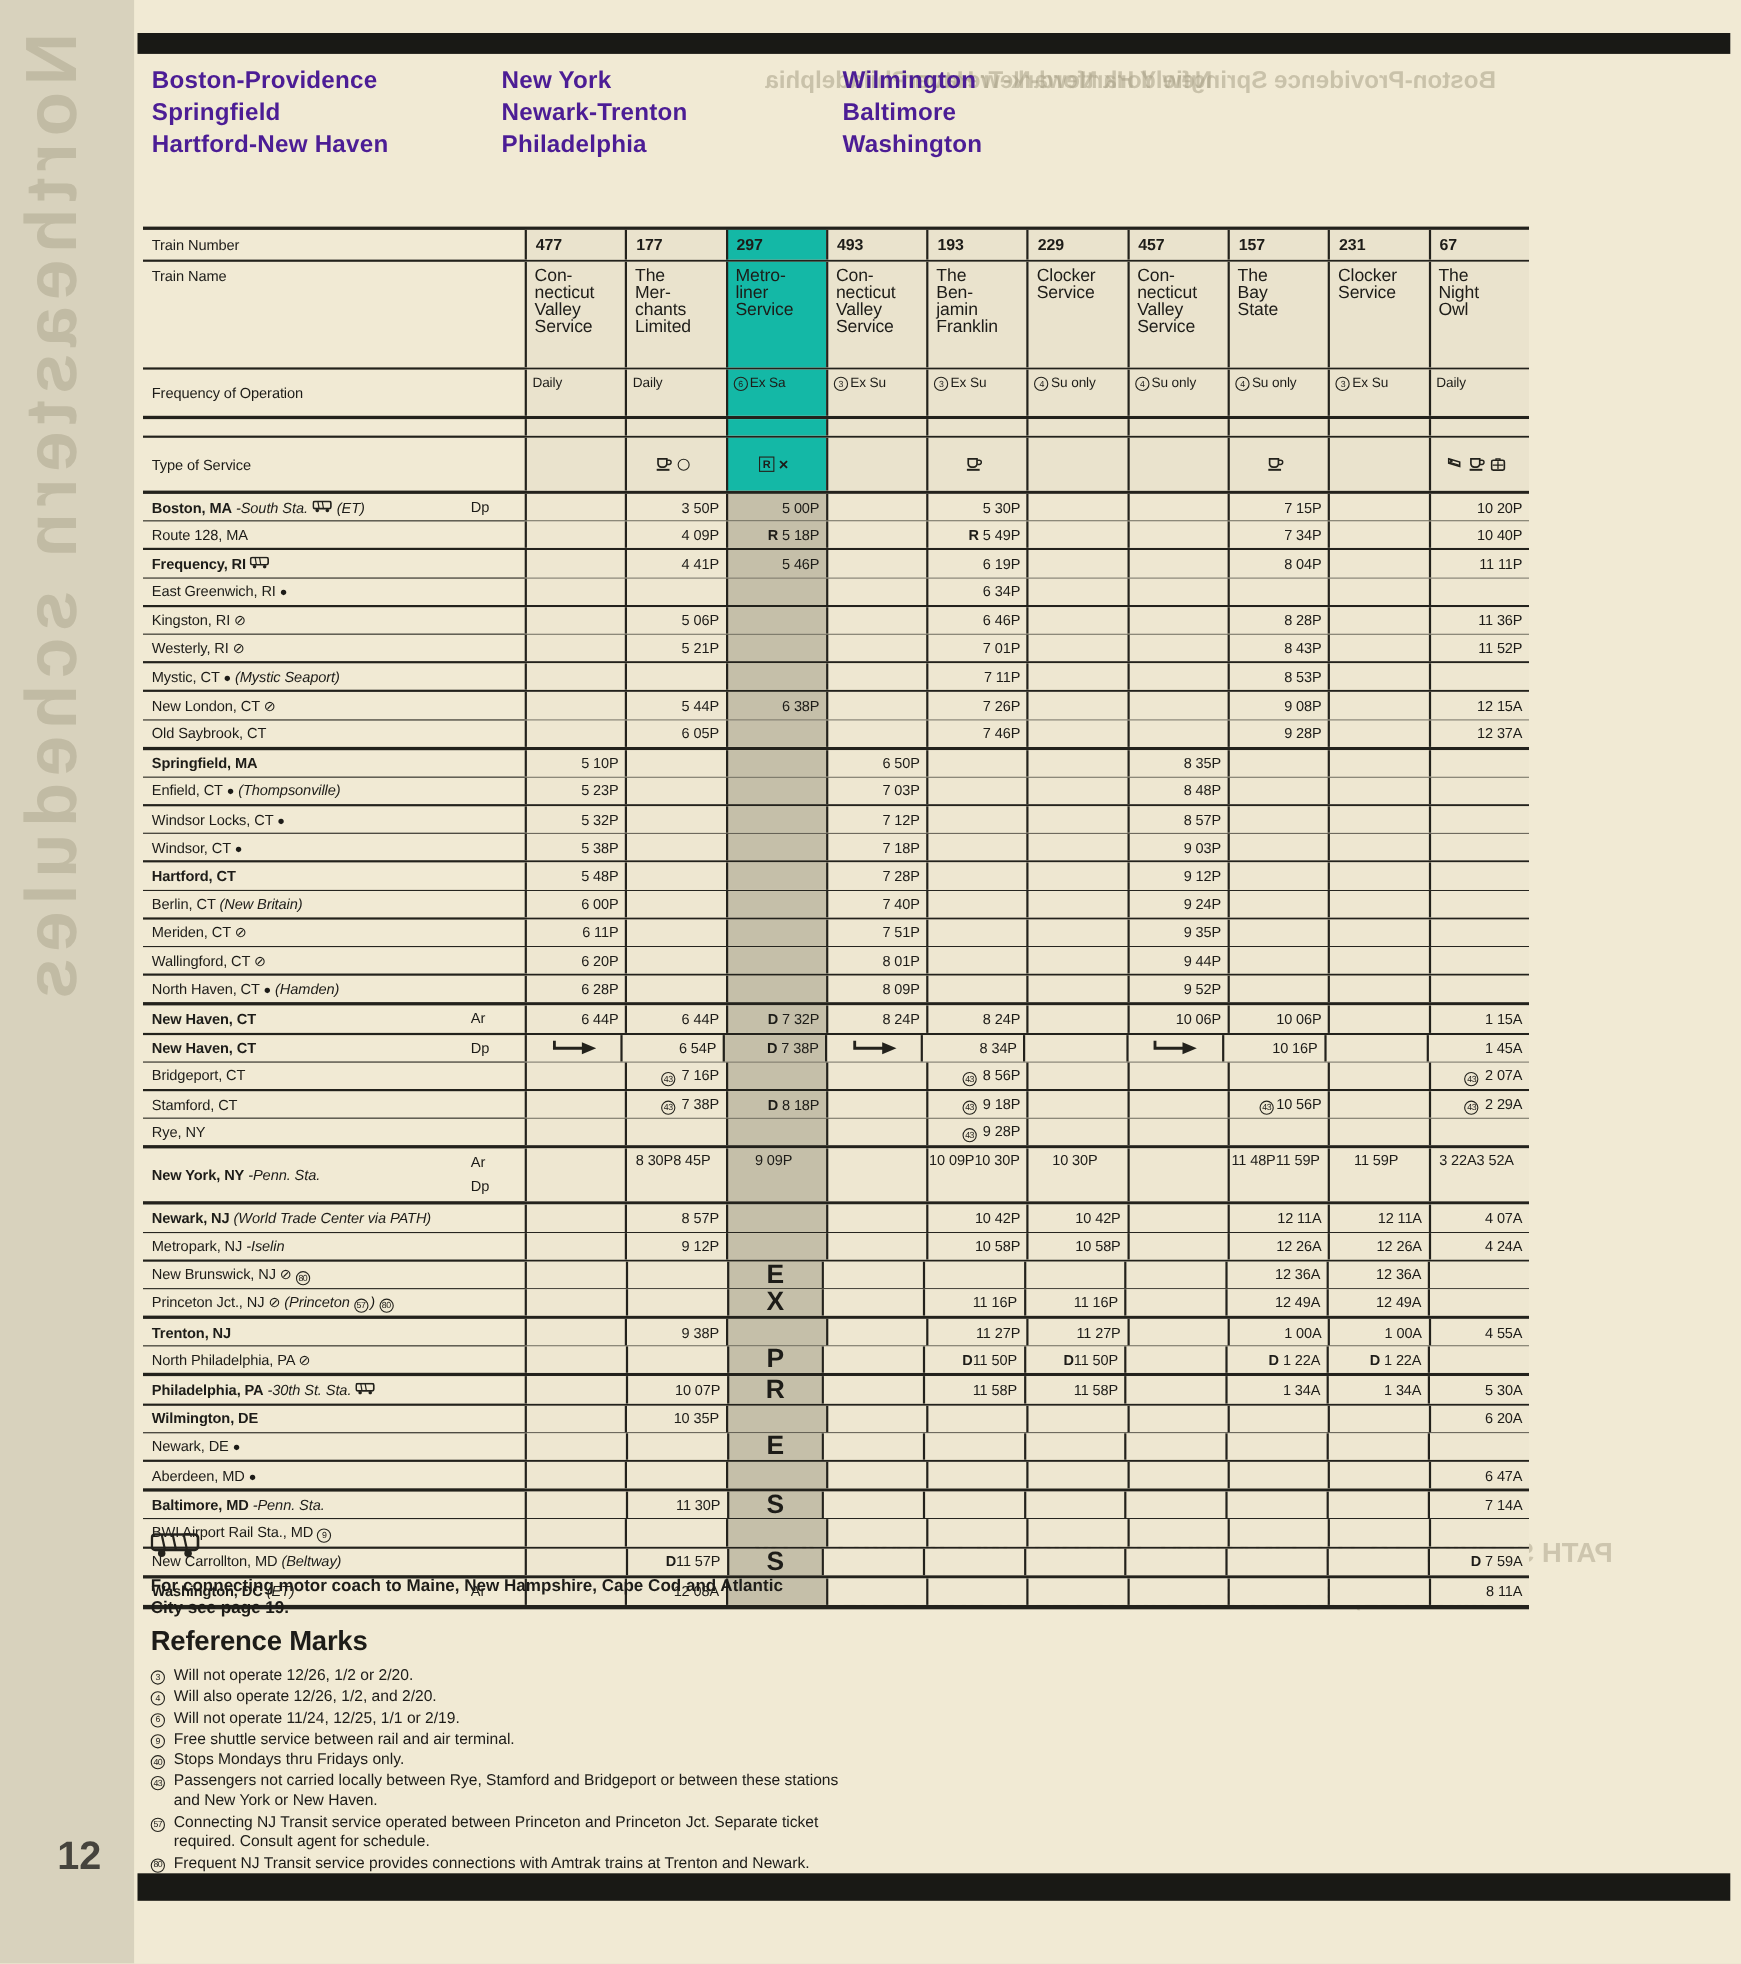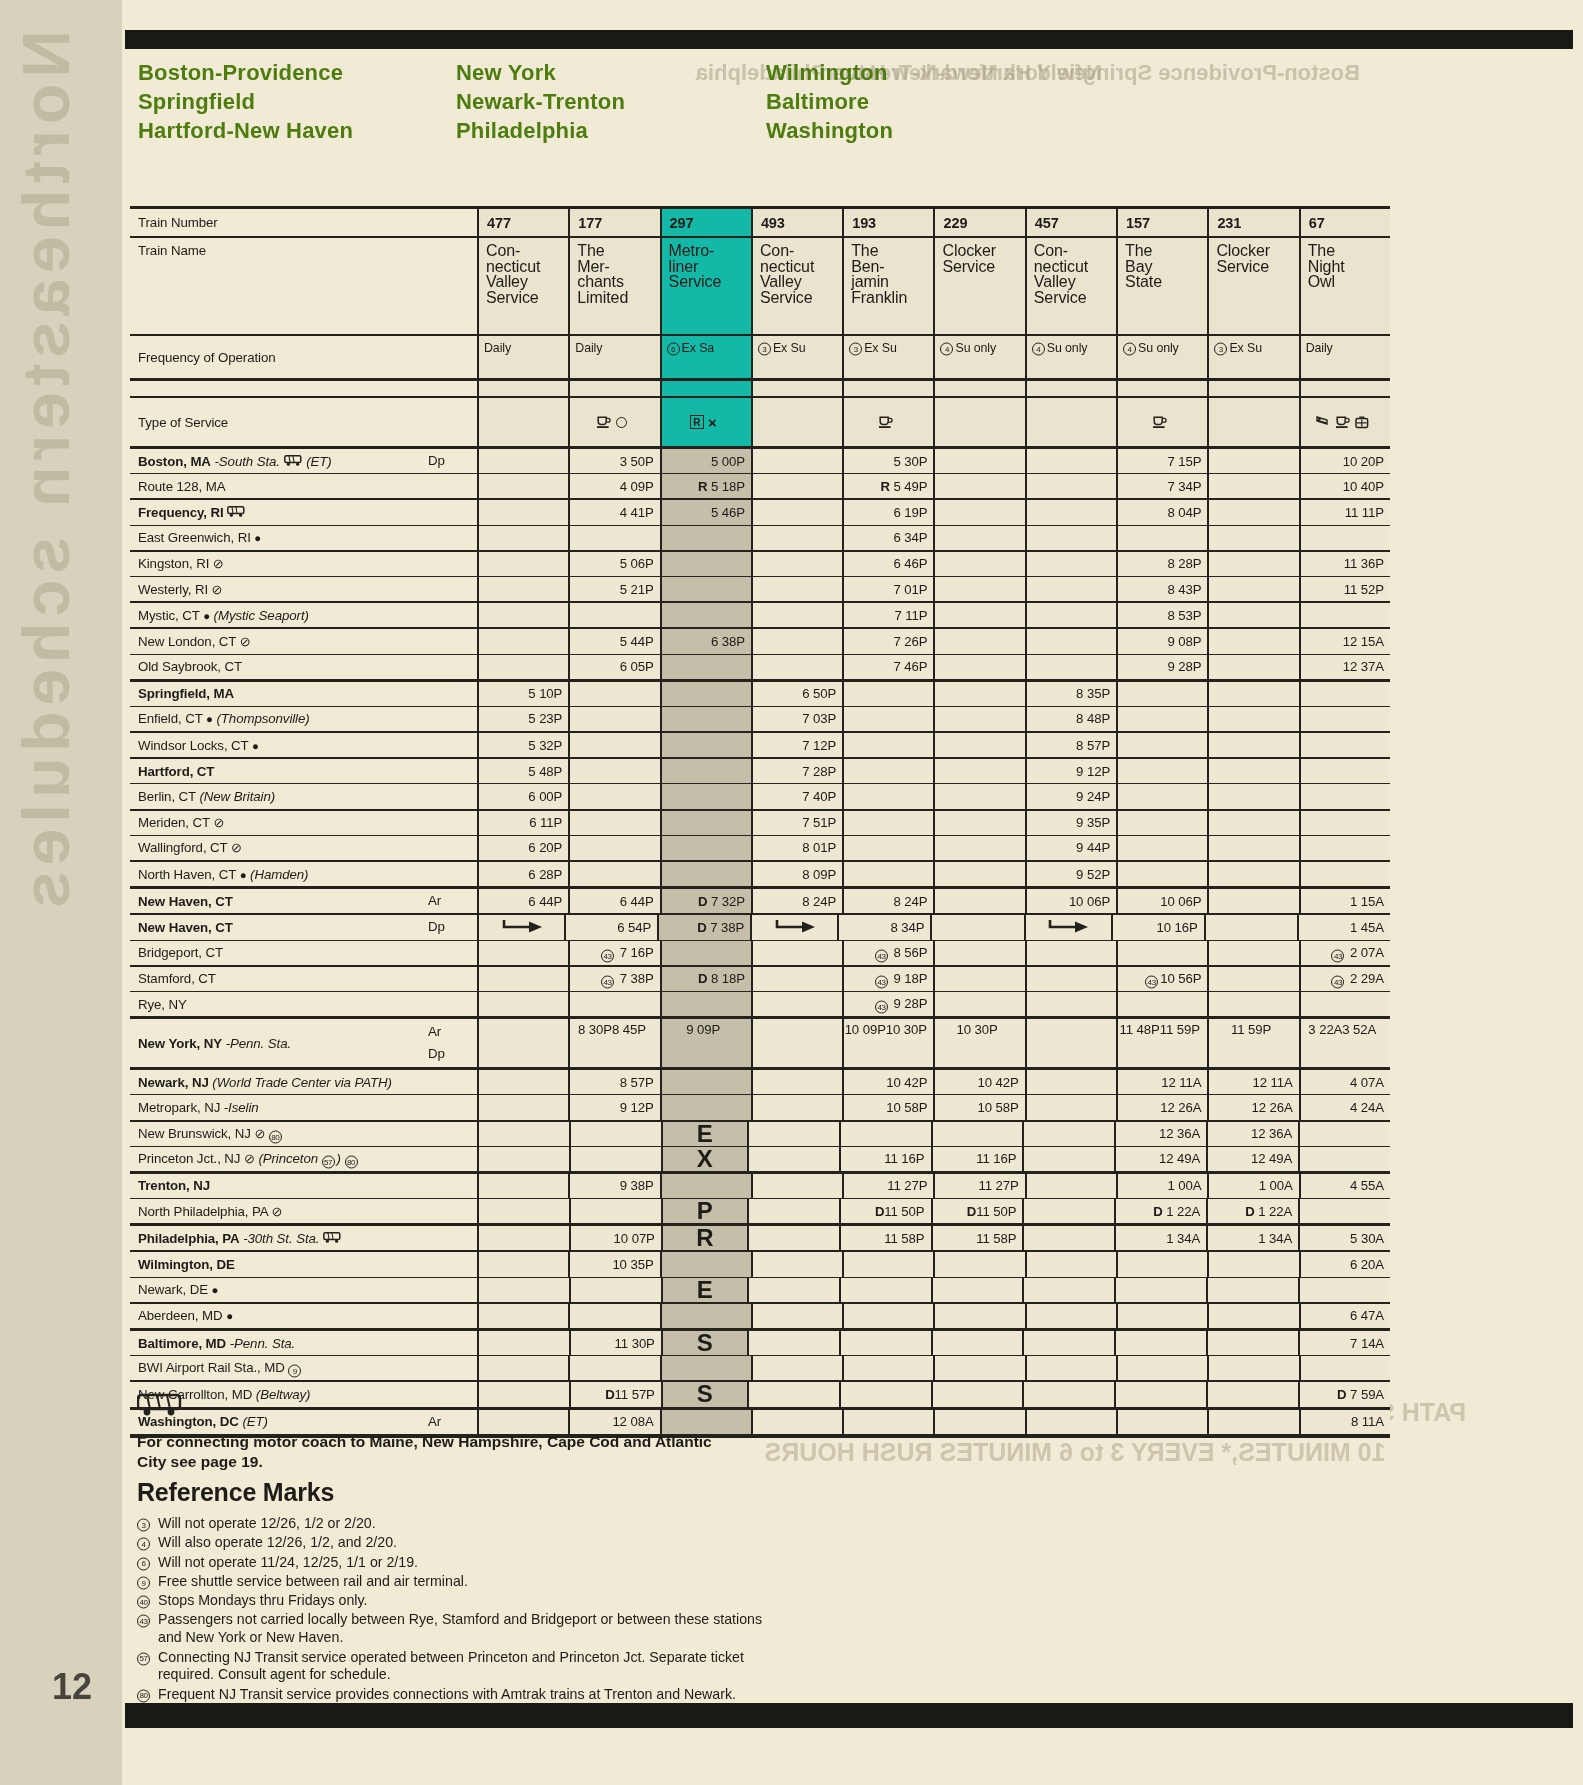--- a/index.html
+++ b/index.html
@@ -9,21 +9,21 @@
   }
   .left-strip{position:absolute;left:0;top:0;width:122px;height:1785px;background:#d8d2bd;}
   .left-ghost{
     position:absolute;left:8px;top:30px;height:1000px;width:104px;
     writing-mode:vertical-rl;font-size:66px;font-weight:bold;letter-spacing:6px;
     color:#b3ac94;opacity:.6;transform:scaleX(-1);white-space:nowrap;
   }
   .page{position:absolute;left:122px;top:0;width:1461px;height:1785px;background:#f1ead4;}
   .topbar{position:absolute;left:125px;top:30px;width:1448px;height:19px;background:#191915;}
   .botbar{position:absolute;left:125px;top:1703px;width:1448px;height:25px;background:#191915;}
-  .mast{position:absolute;top:58px;font-size:22px;line-height:29px;font-weight:bold;letter-spacing:.2px;color:#4d7c0f;}
+  .mast{position:absolute;top:58px;font-size:22px;line-height:29px;font-weight:bold;letter-spacing:.2px;color:#4c1d95;}
   .mast div{white-space:nowrap;}
   .ghost{position:absolute;color:#aaa289;opacity:.55;font-weight:bold;transform:scaleX(-1);}
   .ghost div{white-space:nowrap;}
   .ghost.hdr{top:58px;font-size:22px;line-height:29px;}
   .ghost.promo{left:600px;top:1392px;width:950px;text-align:center;font-size:25px;line-height:40px;opacity:.5;}
 
   
   #timetable{position:absolute;left:130px;top:206px;width:1260px;border-bottom:4px solid #23221c;}
   .trow{display:flex;border-top:2px solid #23221c;align-items:stretch;}
   .trow.first{border-top:3.5px solid #23221c;}
@@ -594,20 +594,42 @@
       </div>
       <div class="tcell"></div>
       <div class="tcell"></div>
       <div class="tcell">
         <span>8 57P</span>
       </div>
       <div class="tcell"></div>
       <div class="tcell"></div>
       <div class="tcell"></div>
     </div>
+    <div class="trow srow thin">
+      <div class="lcell">
+        <span class="lab">Windsor, CT <span class="sy">●</span></span>
+        <span class="ad"></span>
+      </div>
+      <div class="tcell">
+        <span>5 38P</span>
+      </div>
+      <div class="tcell"></div>
+      <div class="tcell shade"></div>
+      <div class="tcell">
+        <span>7 18P</span>
+      </div>
+      <div class="tcell"></div>
+      <div class="tcell"></div>
+      <div class="tcell">
+        <span>9 03P</span>
+      </div>
+      <div class="tcell"></div>
+      <div class="tcell"></div>
+      <div class="tcell"></div>
+    </div>
     <div class="trow srow">
       <div class="lcell">
         <span class="lab"><b>Hartford, CT</b></span>
         <span class="ad"></span>
       </div>
       <div class="tcell">
         <span>5 48P</span>
       </div>
       <div class="tcell"></div>
       <div class="tcell shade"></div>

